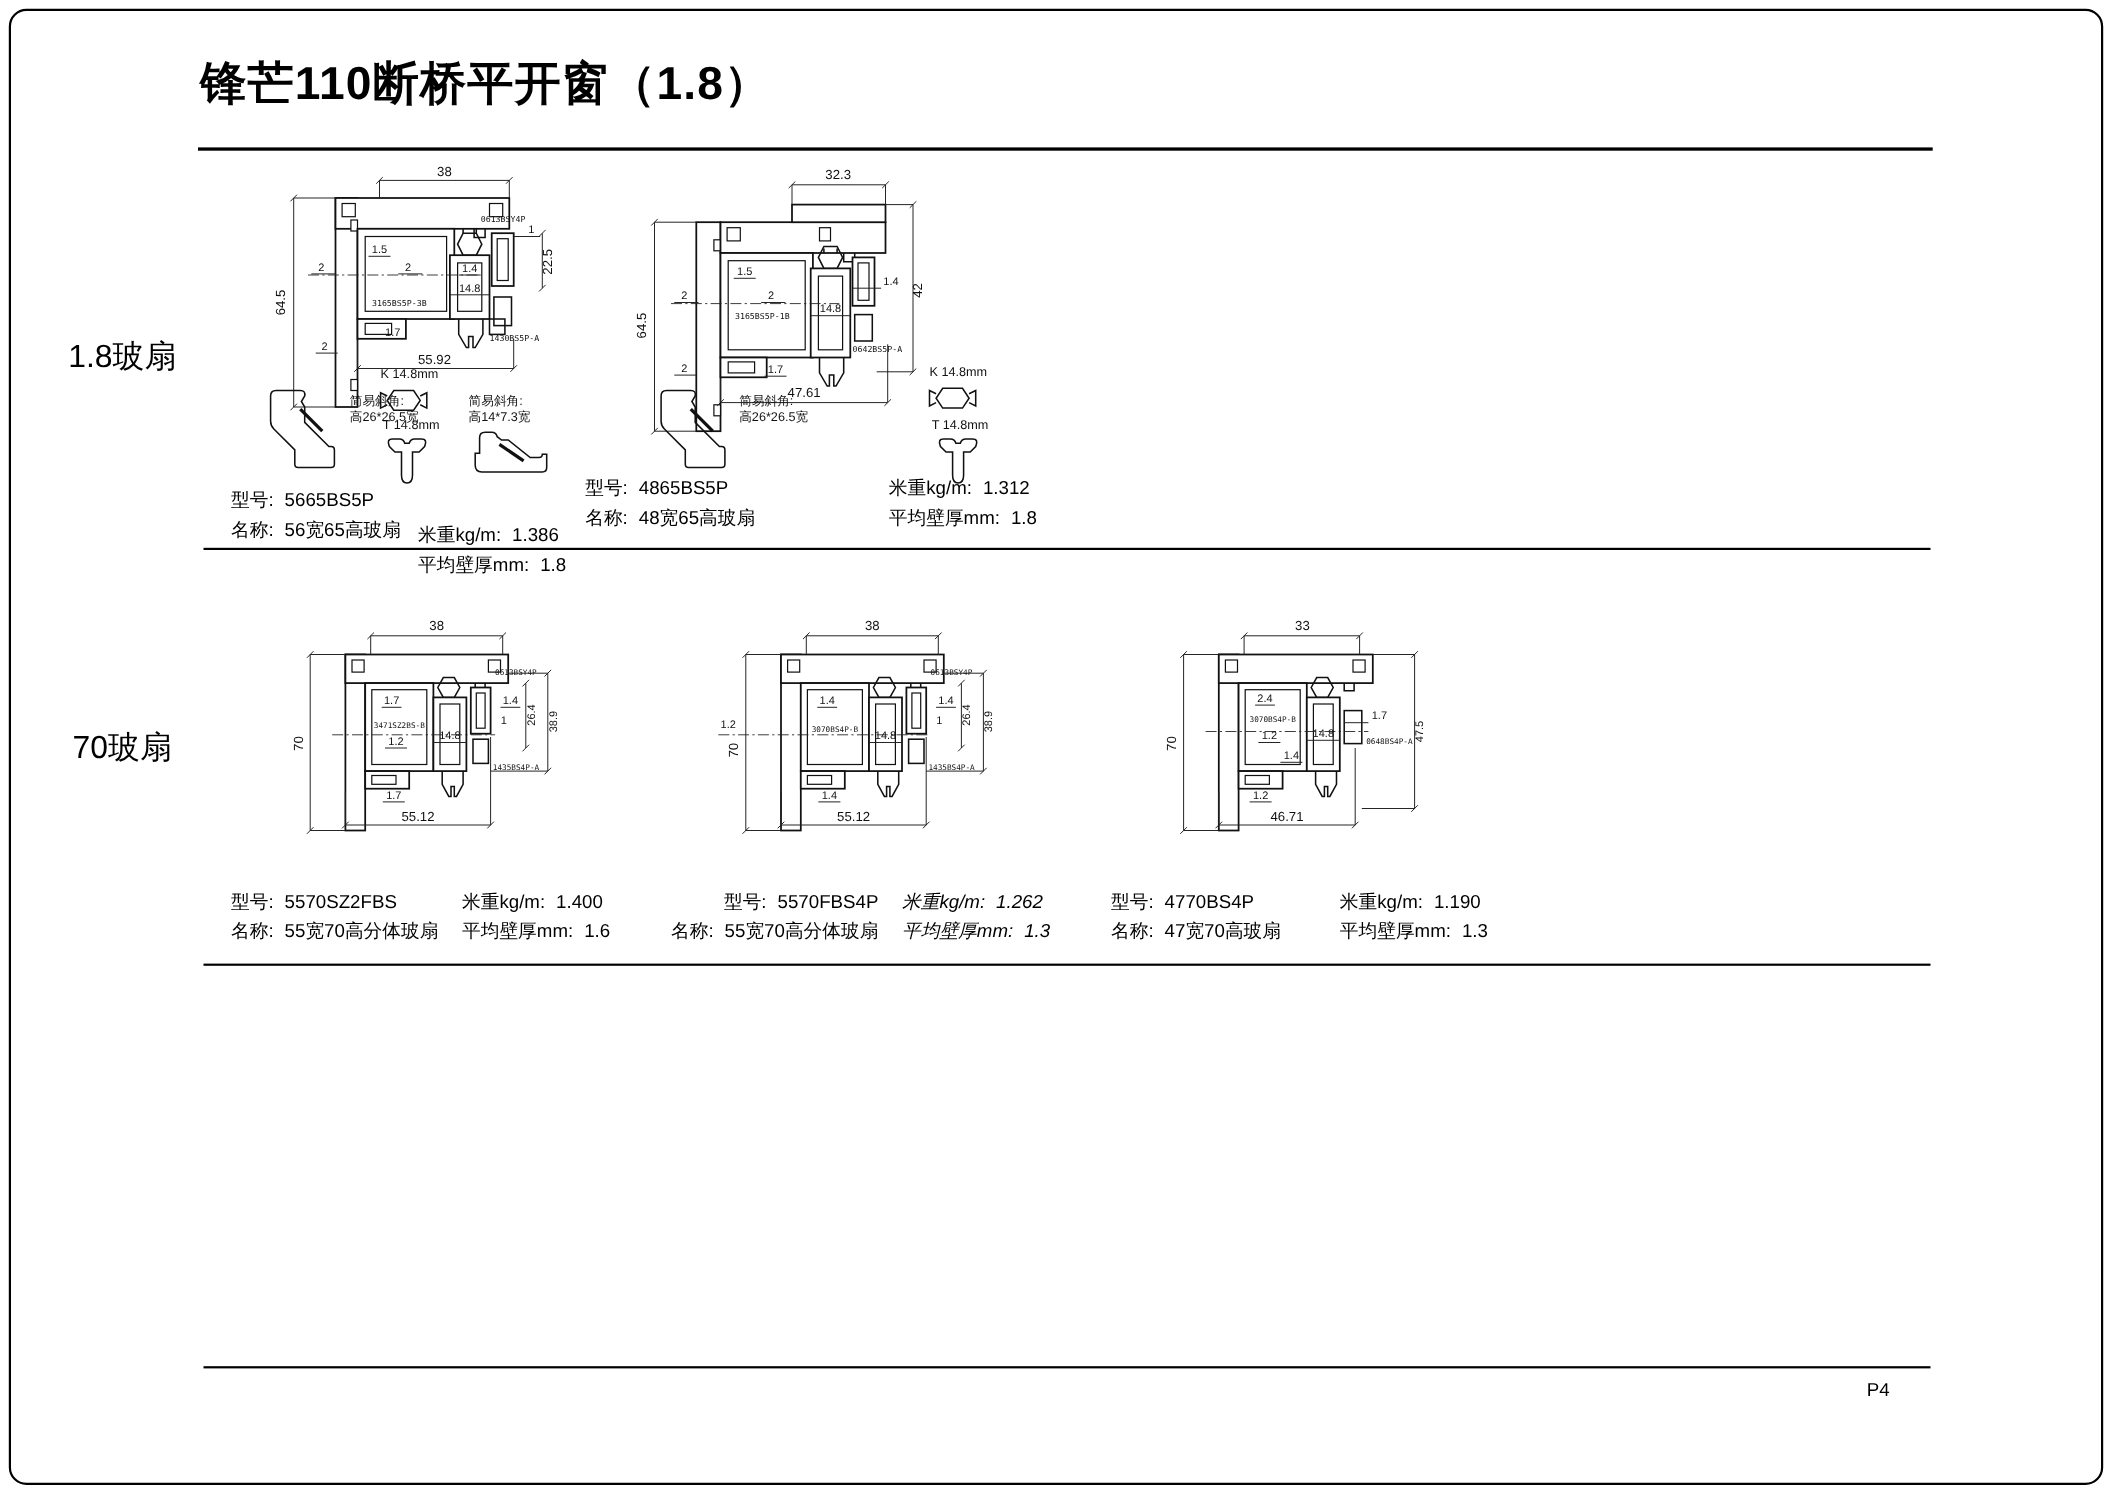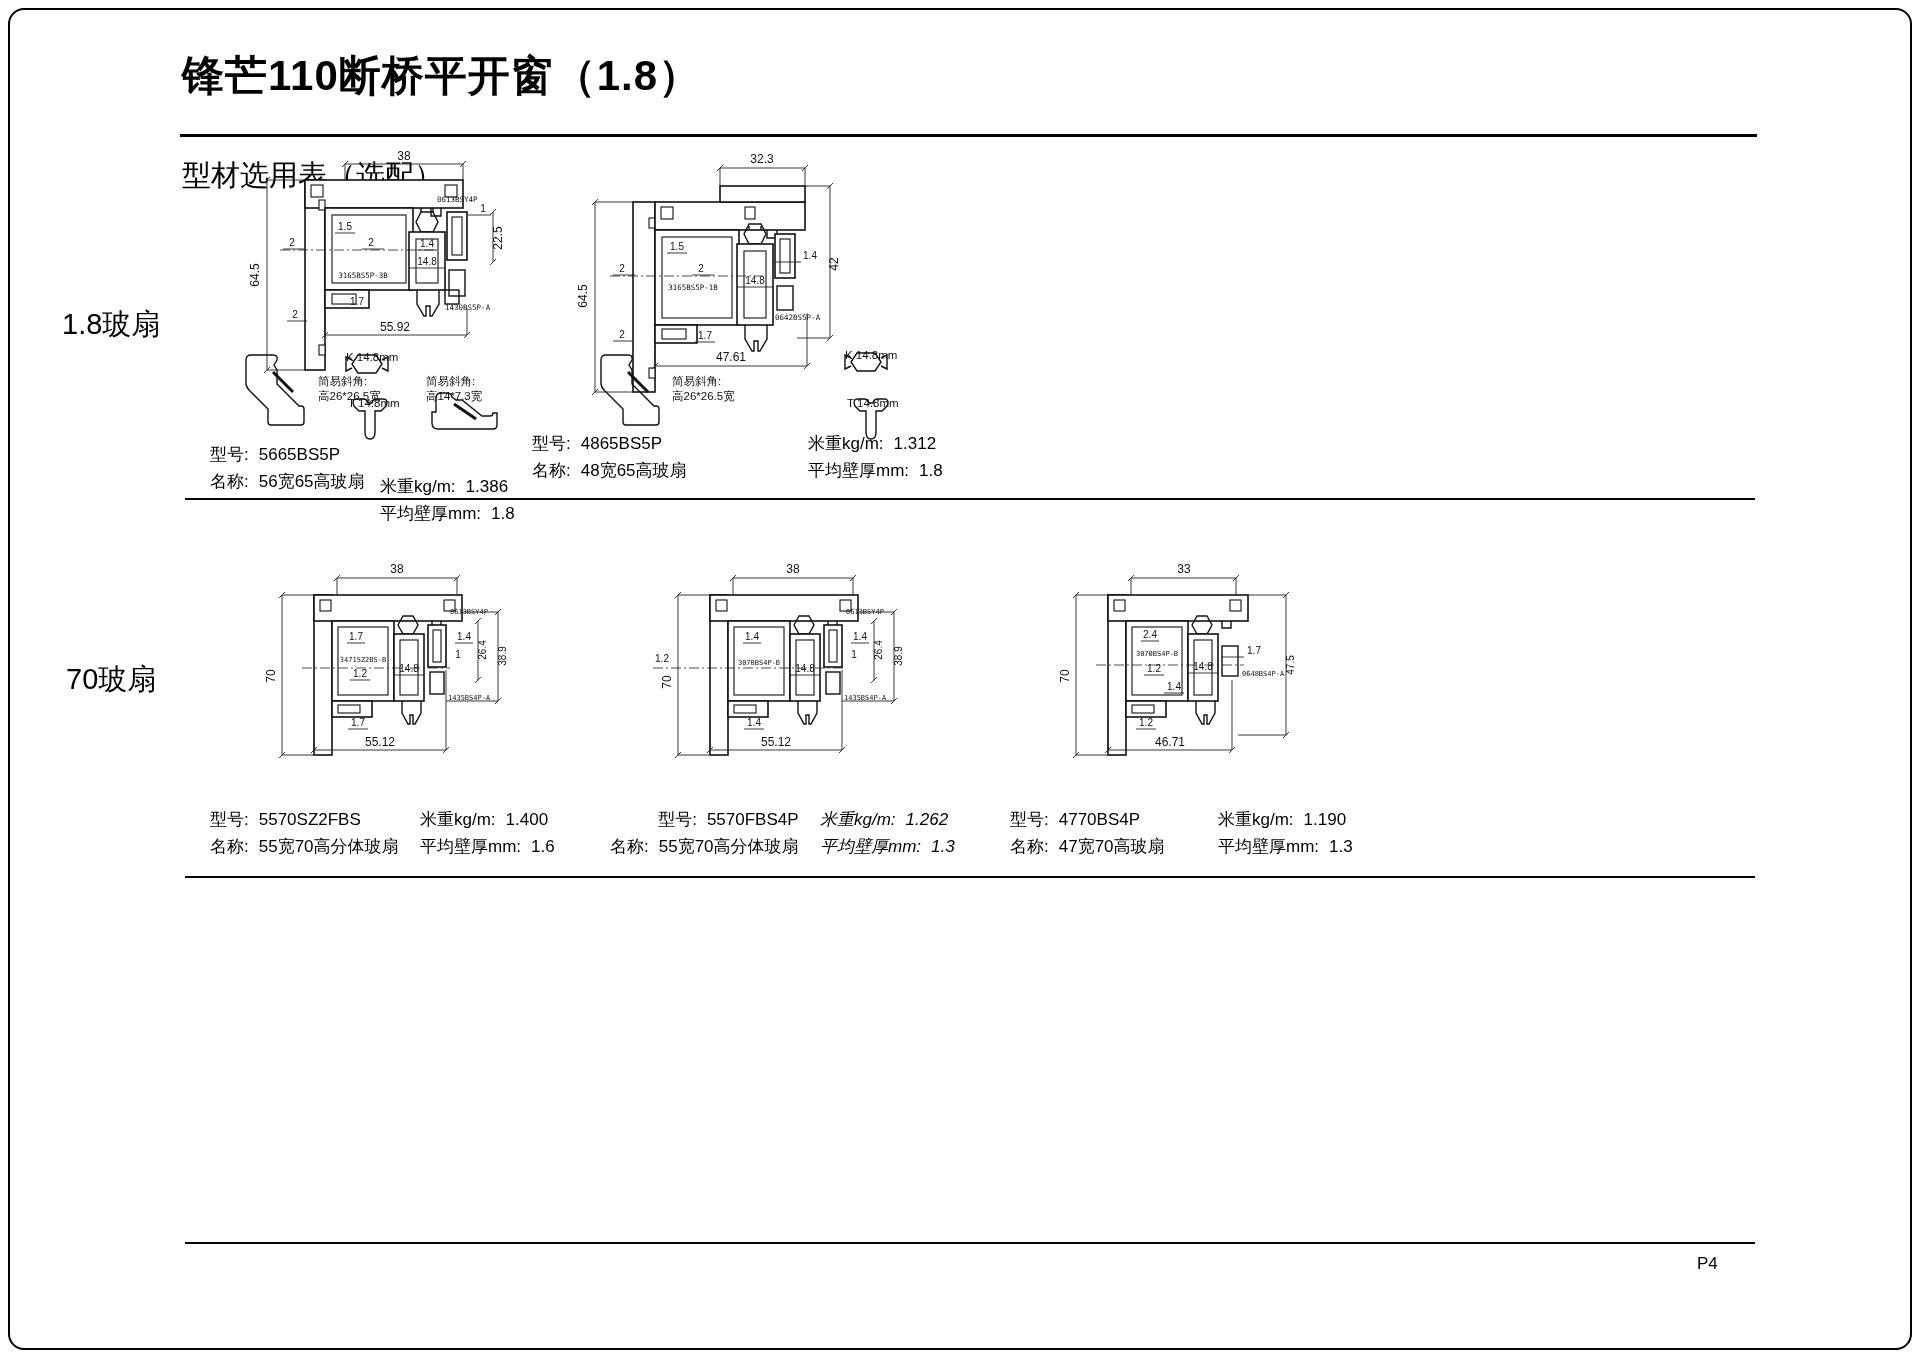--- a/index.html
+++ b/index.html
@@ -5,21 +5,21 @@
   html,body{margin:0;padding:0;background:#fff;}
   .page{position:relative;width:1920px;height:1358px;background:#fff;overflow:hidden;
         font-family:"Liberation Sans",sans-serif;color:#000;}
   .frame{position:absolute;left:8px;top:8px;right:8px;bottom:8px;border:2px solid #000;border-radius:16px;}
   .title{position:absolute;left:182px;top:48px;font-size:42px;font-weight:600;letter-spacing:1px;}
   .subtitle{position:absolute;left:182px;top:156px;font-size:29px;font-weight:500;}
   .rowlabel{position:absolute;font-size:29px;font-weight:500;}
   .rule{position:absolute;background:#000;height:2px;}
   .spec{position:absolute;font-size:17px;line-height:27px;white-space:nowrap;}
   .sv{margin-left:10px;}
-  .accl{position:absolute;font-size:11.5px;line-height:1.3;color:#111;white-space:nowrap;margin-top:16px;}
+  .accl{position:absolute;font-size:11.5px;line-height:1.3;color:#111;white-space:nowrap;}
   .pagenum{position:absolute;left:1697px;top:1254px;font-size:17px;}
   svg{position:absolute;overflow:visible;}
   .pf{fill:#fff;stroke:#111;stroke-width:1.6;}
   .pf2{fill:none;stroke:#111;stroke-width:1.4;}
   .wh{fill:#fff;stroke:#111;stroke-width:1.1;}
   .dl{stroke:#222;stroke-width:0.9;fill:none;}
   .cl{stroke:#222;stroke-width:0.8;fill:none;stroke-dasharray:10 3 2 3;}
   .dt{font:12px "Liberation Sans",sans-serif;fill:#111;}
   .ds{font:10px "Liberation Sans",sans-serif;fill:#111;}
   .pn{font:7.5px "DejaVu Sans Mono",monospace;fill:#111;}
@@ -27,21 +27,20 @@
   .mid{text-anchor:middle;}
 </style>
 </head>
 <body>
 
 <div class="page">
   <div class="frame"></div>
 
   <div class="title">锋芒110断桥平开窗（1.8）</div>
   <div class="rule" style="left:180px;top:134px;width:1577px;height:3px;"></div>
-  <div class="subtitle">型材选用表（选配）</div>
 
   <div class="rowlabel" style="left:62px;top:305px;">1.8玻扇</div>
   <div class="rowlabel" style="left:66px;top:660px;">70玻扇</div>
 
   <svg style="left:195px;top:150px;" width="330" height="245" viewBox="0 0 330 245">
     <g>
       <rect class="pf" x="110" y="30" width="20" height="190"></rect>
       <rect class="pf" x="110" y="30" width="158" height="28"></rect>
       <rect class="wh" x="116" y="35" width="12" height="12"></rect>
       <rect class="wh" x="250" y="35" width="12" height="12"></rect>

